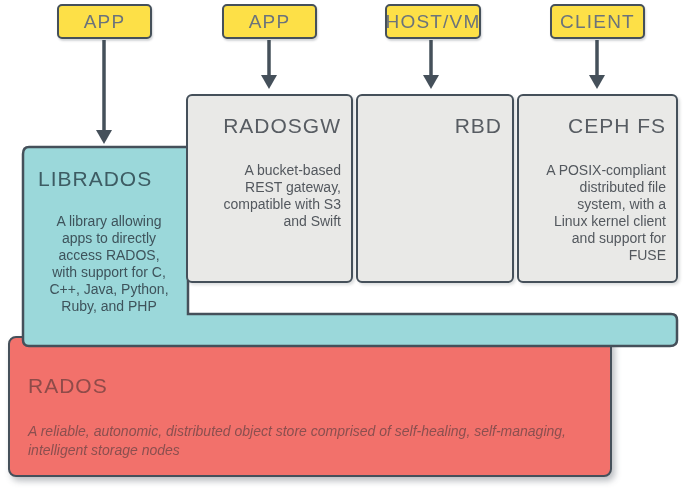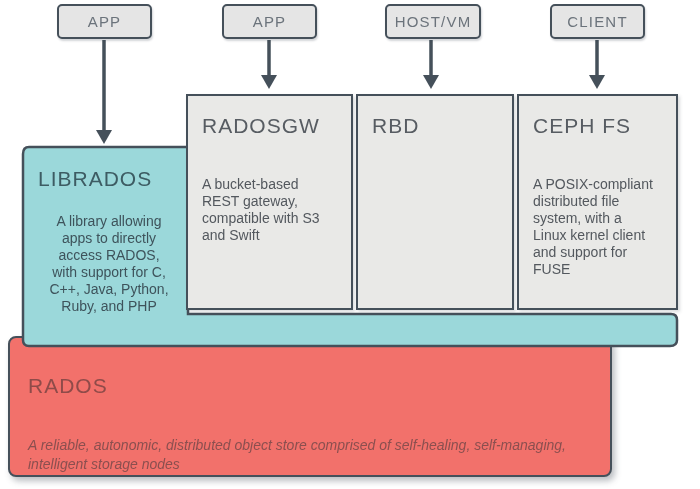--- a/index.html
+++ b/index.html
@@ -3,53 +3,54 @@
 <meta charset="utf-8">
 <style>
   html,body { margin:0; padding:0; background:#ffffff; }
   .canvas {
     position:relative; width:700px; height:489px; background:#ffffff;
     font-family:"Liberation Sans", sans-serif; overflow:hidden;
   }
   
   .top-box {
     position:absolute; top:4px; height:35px; box-sizing:border-box;
-    background:#e5e5e5; border:2px solid var(--ink); border-radius:5px;
+    background:#fde047; border:2px solid var(--ink); border-radius:5px;
     display:flex; align-items:center; justify-content:center;
-    font-size:15px; letter-spacing:1.2px; color:var(--label);
+    font-size:19px; letter-spacing:1.2px; color:var(--label);
     box-shadow:1px 2px 2px rgba(60,70,80,.22); z-index:3;
   }
   #app1   { left:57px;  width:95px; }
   #app2   { left:222px; width:95px; }
   #hostvm { left:385px; width:96px; }
   #client { left:550px; width:95px; }
 
   
   .svg-layer { position:absolute; left:0; top:0; z-index:2; }
   .teal-shape { fill:var(--teal); stroke:var(--ink); stroke-width:2.5px; }
   .arrow-stem { stroke:var(--ink); stroke-width:3.5px; }
   .arrow-head { fill:var(--ink); }
 
   
   .gray-box {
-    position:absolute; top:94px; height:216px; box-sizing:border-box;
-    background:var(--panel); border:2px solid var(--ink); border-radius:0;
+    position:absolute; top:94px; height:189px; box-sizing:border-box;
+    background:var(--panel); border:2px solid var(--ink); border-radius:6px;
     padding:18px 10px 0 14px; z-index:3;
     box-shadow:2px 2px 3px rgba(60,70,80,.18);
+    text-align:right;
   }
   #radosgw { left:186px; width:167px; }
   #rbd     { left:356px; width:158px; }
   #cephfs  { left:517px; width:161px; }
 
   .box-title {
     font-size:21px; letter-spacing:1px; color:var(--panel-title);
     line-height:24px;
   }
   .box-body {
-    margin-top:38px; font-size:14px; line-height:17px;
+    margin-top:24px; font-size:14px; line-height:17px;
     white-space:pre-line; color:var(--panel-body);
   }
 
   
   .librados-content {
     position:absolute; left:22px; top:146px; width:166px; box-sizing:border-box;
     padding:21px 8px 0 16px; z-index:3;
   }
   .librados-content .box-title { color:var(--teal-title); }
   .librados-content .box-body  { margin-top:22px; color:var(--teal-body);text-align:center; }

